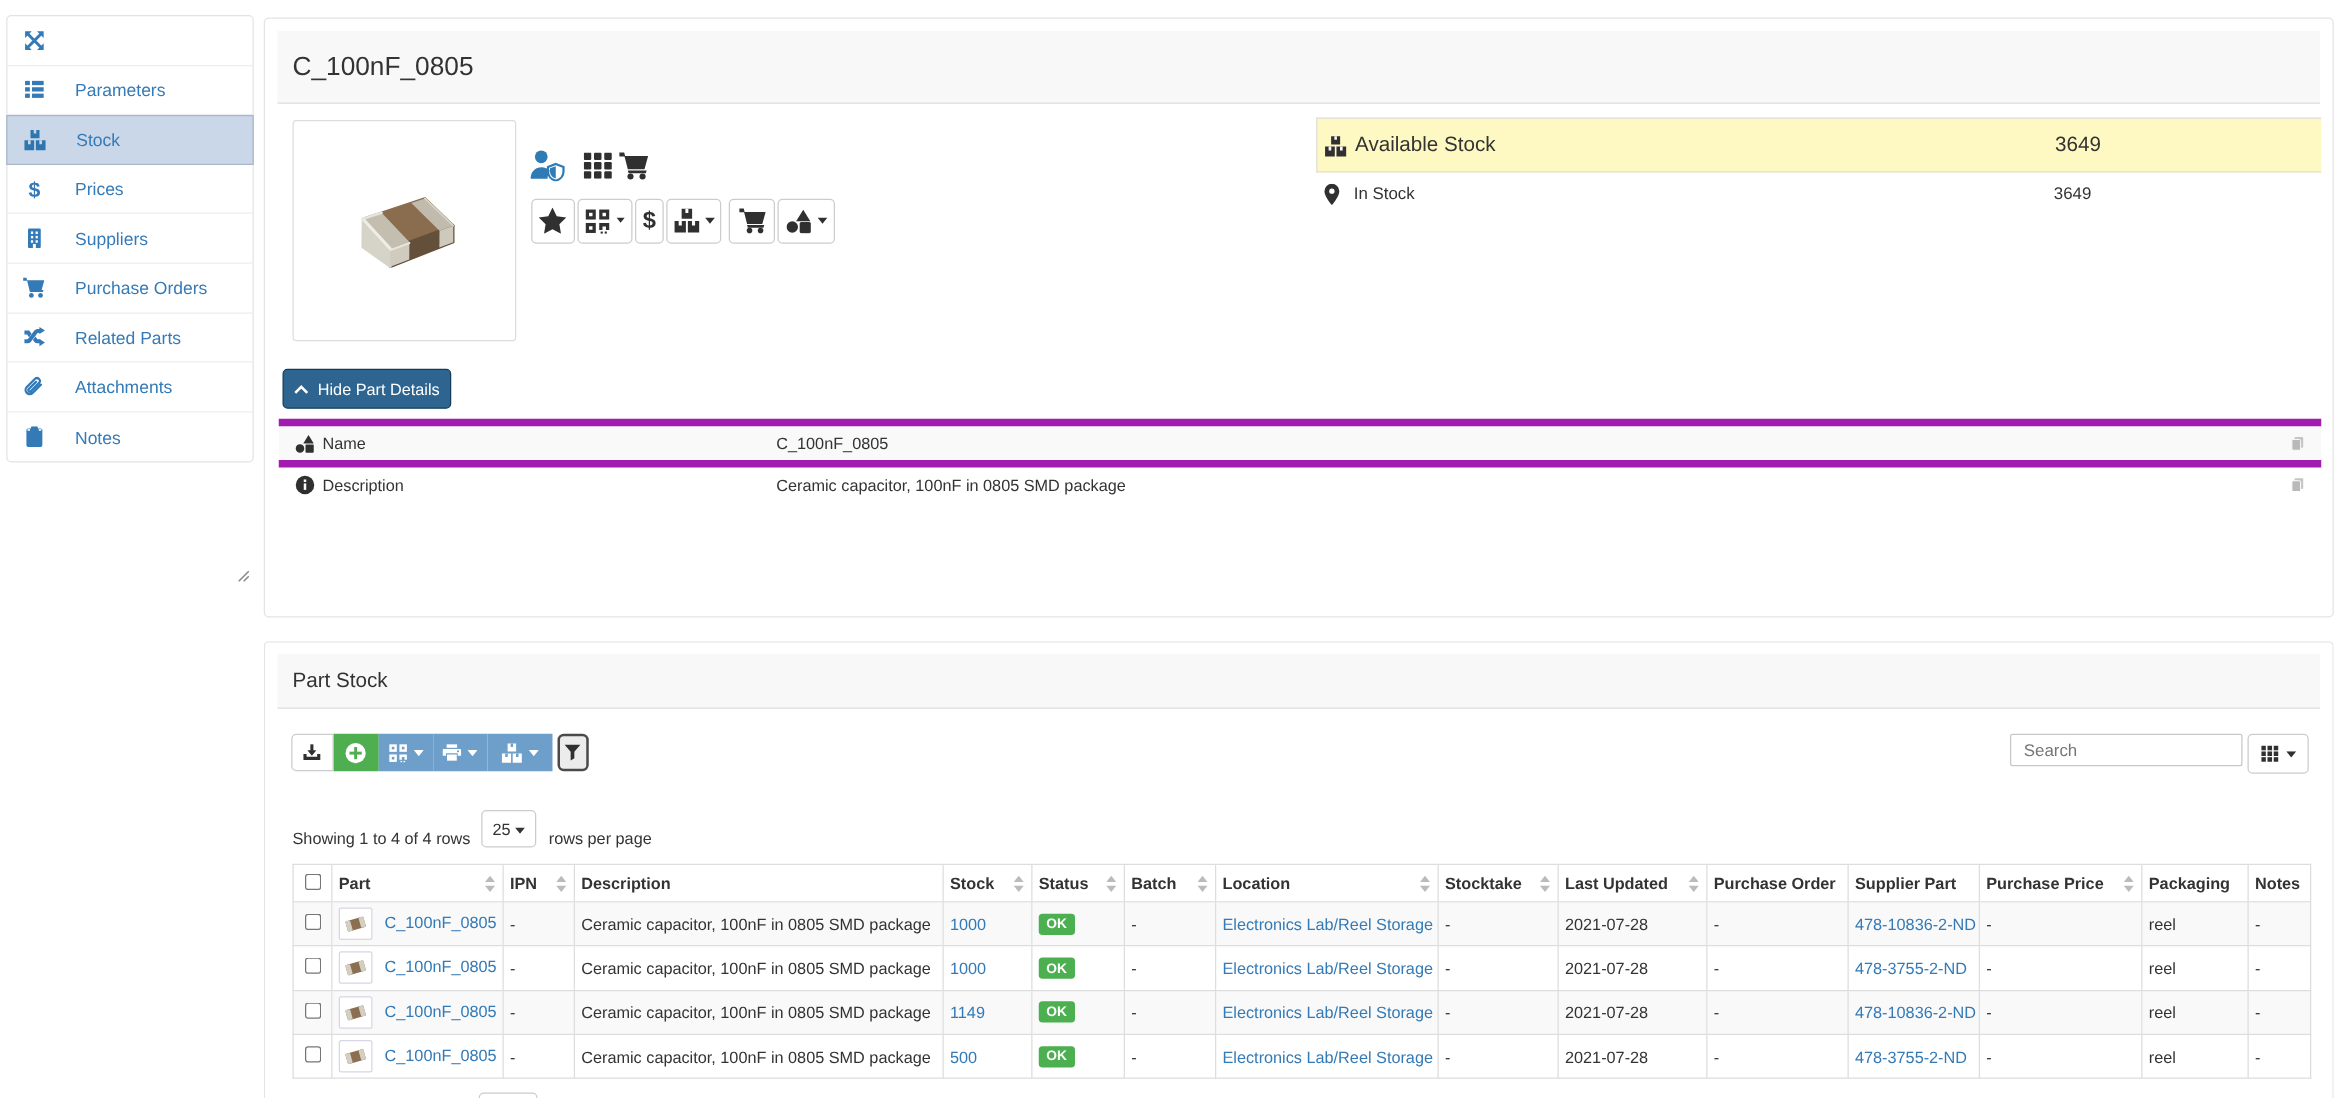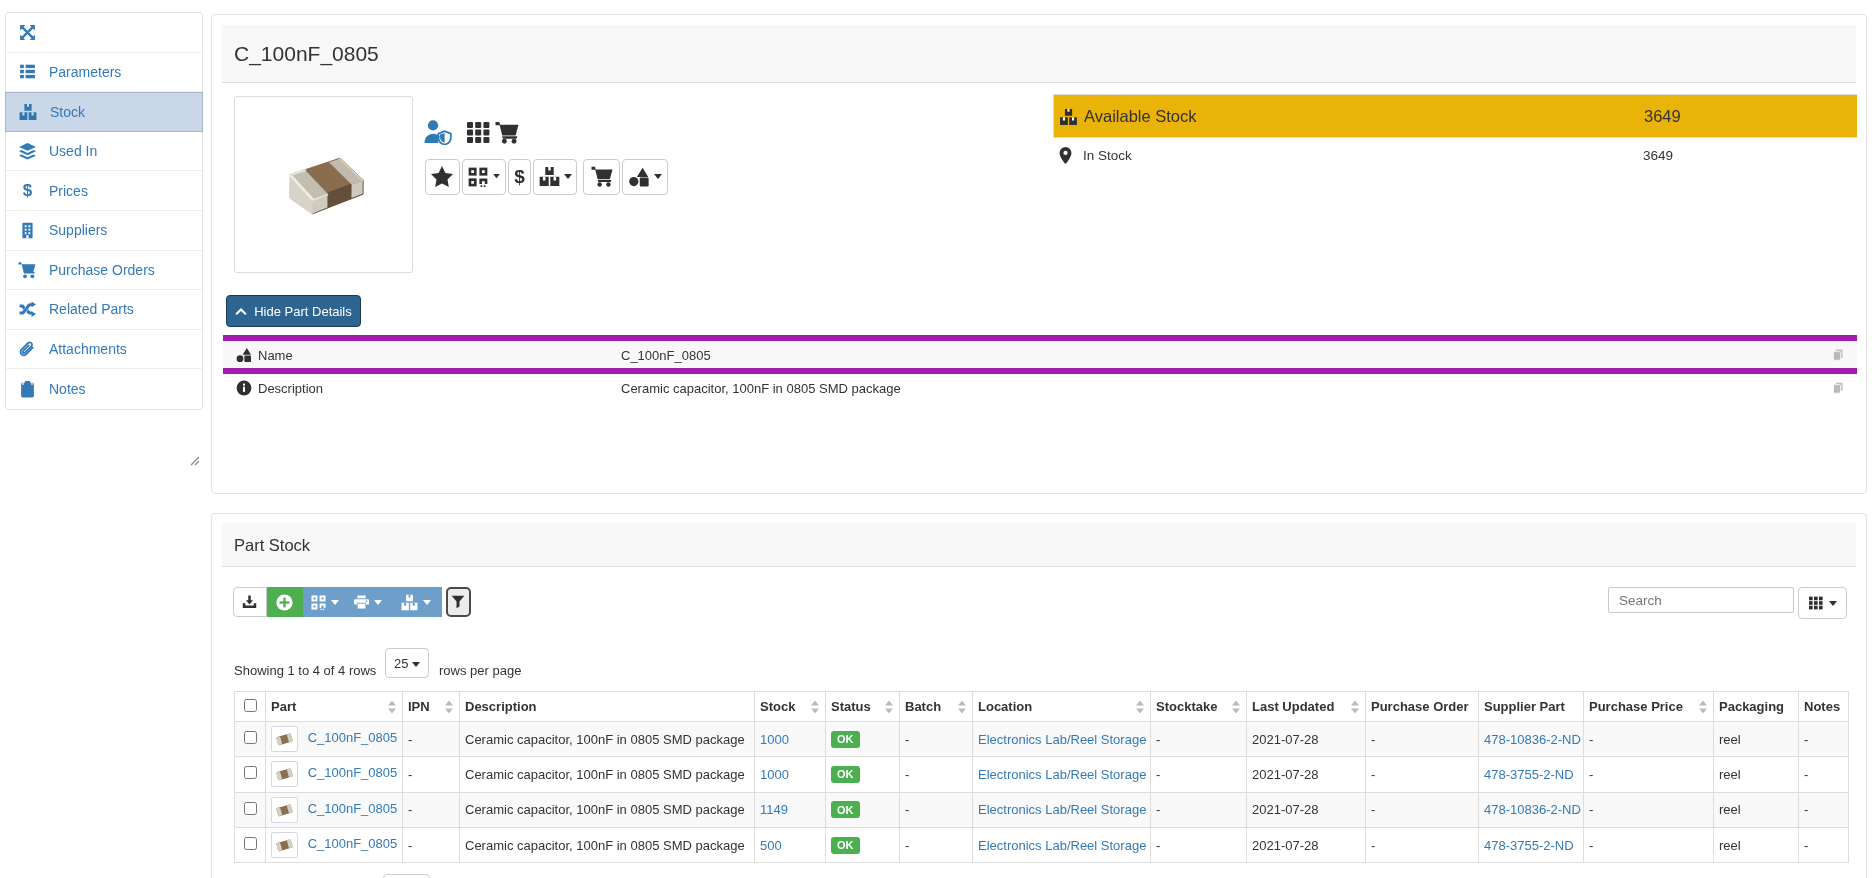--- a/index.html
+++ b/index.html
@@ -9,21 +9,21 @@
 a { color:#337ab7; text-decoration:none; }
 
 
 #sidebar { position:absolute; left:5px; top:12px; width:198px;
   border:1px solid #e3e3e3; border-radius:4px; background:#fff; }
 #sidebar .item { position:relative; height:39.6px; border-bottom:1px solid #ededed;
   display:flex; align-items:center; font-size:14px; color:#337ab7; }
 #sidebar .item:last-child { border-bottom:none; }
 #sidebar .item .ic { width:18px; height:18px; margin-left:12px; flex:none;
   display:flex; align-items:center; justify-content:center; }
-#sidebar .item .lbl { margin-left:13px; }
+#sidebar .item .lbl { margin-left:24px; }
 #sidebar .item.sel { background:#c9d7e9; border-top:1px solid #a9b7c9;
   border-bottom:1px solid #a9b7c9; margin:0 -1px; padding:0 1px;
   border-left:1px solid #a9b7c9; border-right:1px solid #a9b7c9; }
 #rsz { position:absolute; left:189px; top:455px; width:11px; height:11px; }
 
 
 .card { position:absolute; left:211px; width:1656px; background:#fff;
   border:1px solid #e3e3e3; border-radius:4px; }
 #card1 { top:14px; height:480px; }
 #card2 { top:513px; height:400px; border-bottom:none; border-bottom-left-radius:0; border-bottom-right-radius:0; }
@@ -43,21 +43,21 @@
 .drow { position:absolute; left:11px; width:1634px; height:33px;
   border-top:6px solid #a21caf; font-size:13px; }
 .drow.odd { background:#f9f9f9; }
 .drow .ric { position:absolute; left:13px; top:50%; transform:translateY(-50%); width:16px; height:16px; }
 .drow .lab { position:absolute; left:35px; top:50%; transform:translateY(-50%); }
 .drow .val { position:absolute; left:398px; top:50%; transform:translateY(-50%); }
 .drow .cpy { position:absolute; right:14px; top:50%; transform:translateY(-50%); width:10px; height:12px; }
 
 
 #stocktbl { position:absolute; left:841px; top:79px; width:804px; }
-#stocktbl .r1 { height:44px; background:#eab308; border:1px solid #ddd; border-right:none; position:relative; }
+#stocktbl .r1 { height:44px; background:#fef9c3; border:1px solid #ddd; border-right:none; position:relative; }
 #stocktbl .r2 { height:34px; position:relative; }
 
 
 #hidebtn { position:absolute; left:14px; top:280px; width:135px; height:32px;
   background:#2e6490; border:1px solid #173c59; border-radius:4px; color:#fff;
   font-size:13px; display:flex; align-items:center; justify-content:center; gap:7px; }
 
 
 .btn { position:absolute; border:1px solid #ccc; border-radius:4px; background:#fff;
   display:flex; align-items:center; justify-content:center; }
@@ -104,30 +104,20 @@
       <span class="lbl">Parameters</span>
     </div>
   <div class="item sel">
       <span class="ic">
     <svg width="18" height="18" viewBox="0 0 16 16" fill="#2f76ae">
           <path d="M4.8 0.8h6.4v6H4.8zM0.5 8.2h6.9v7H.5zM8.6 8.2h6.9v7H8.6z"></path>
           <path d="M7.1 0.8h1.8v2.6H7.1zM3 8.2h1.9v2.8H3zM11.1 8.2h1.9v2.8h-1.9z" fill="#c9d7e9"></path>
         </svg>
   </span>
       <span class="lbl">Stock</span>
-    </div>
-  <div class="item">
-      <span class="ic">
-    <svg width="17" height="17" viewBox="0 0 16 16" fill="#337ab7">
-          <path d="M8 0L16 3.7 8 7.4 0 3.7z"></path>
-          <path d="M2.3 6.7L0 7.8l8 3.7 8-3.7-2.3-1.1L8 9.3z"></path>
-          <path d="M2.3 10.8L0 11.9l8 3.7 8-3.7-2.3-1.1L8 13.4z"></path>
-        </svg>
-  </span>
-      <span class="lbl">Used In</span>
     </div>
   <div class="item">
       <span class="ic">
     <svg width="17" height="17" viewBox="0 0 16 16">
           <text x="8" y="13.5" font-size="16" font-weight="bold" text-anchor="middle" fill="#337ab7" font-family="Liberation Sans">$</text>
         </svg>
   </span>
       <span class="lbl">Prices</span>
     </div>
   <div class="item">

